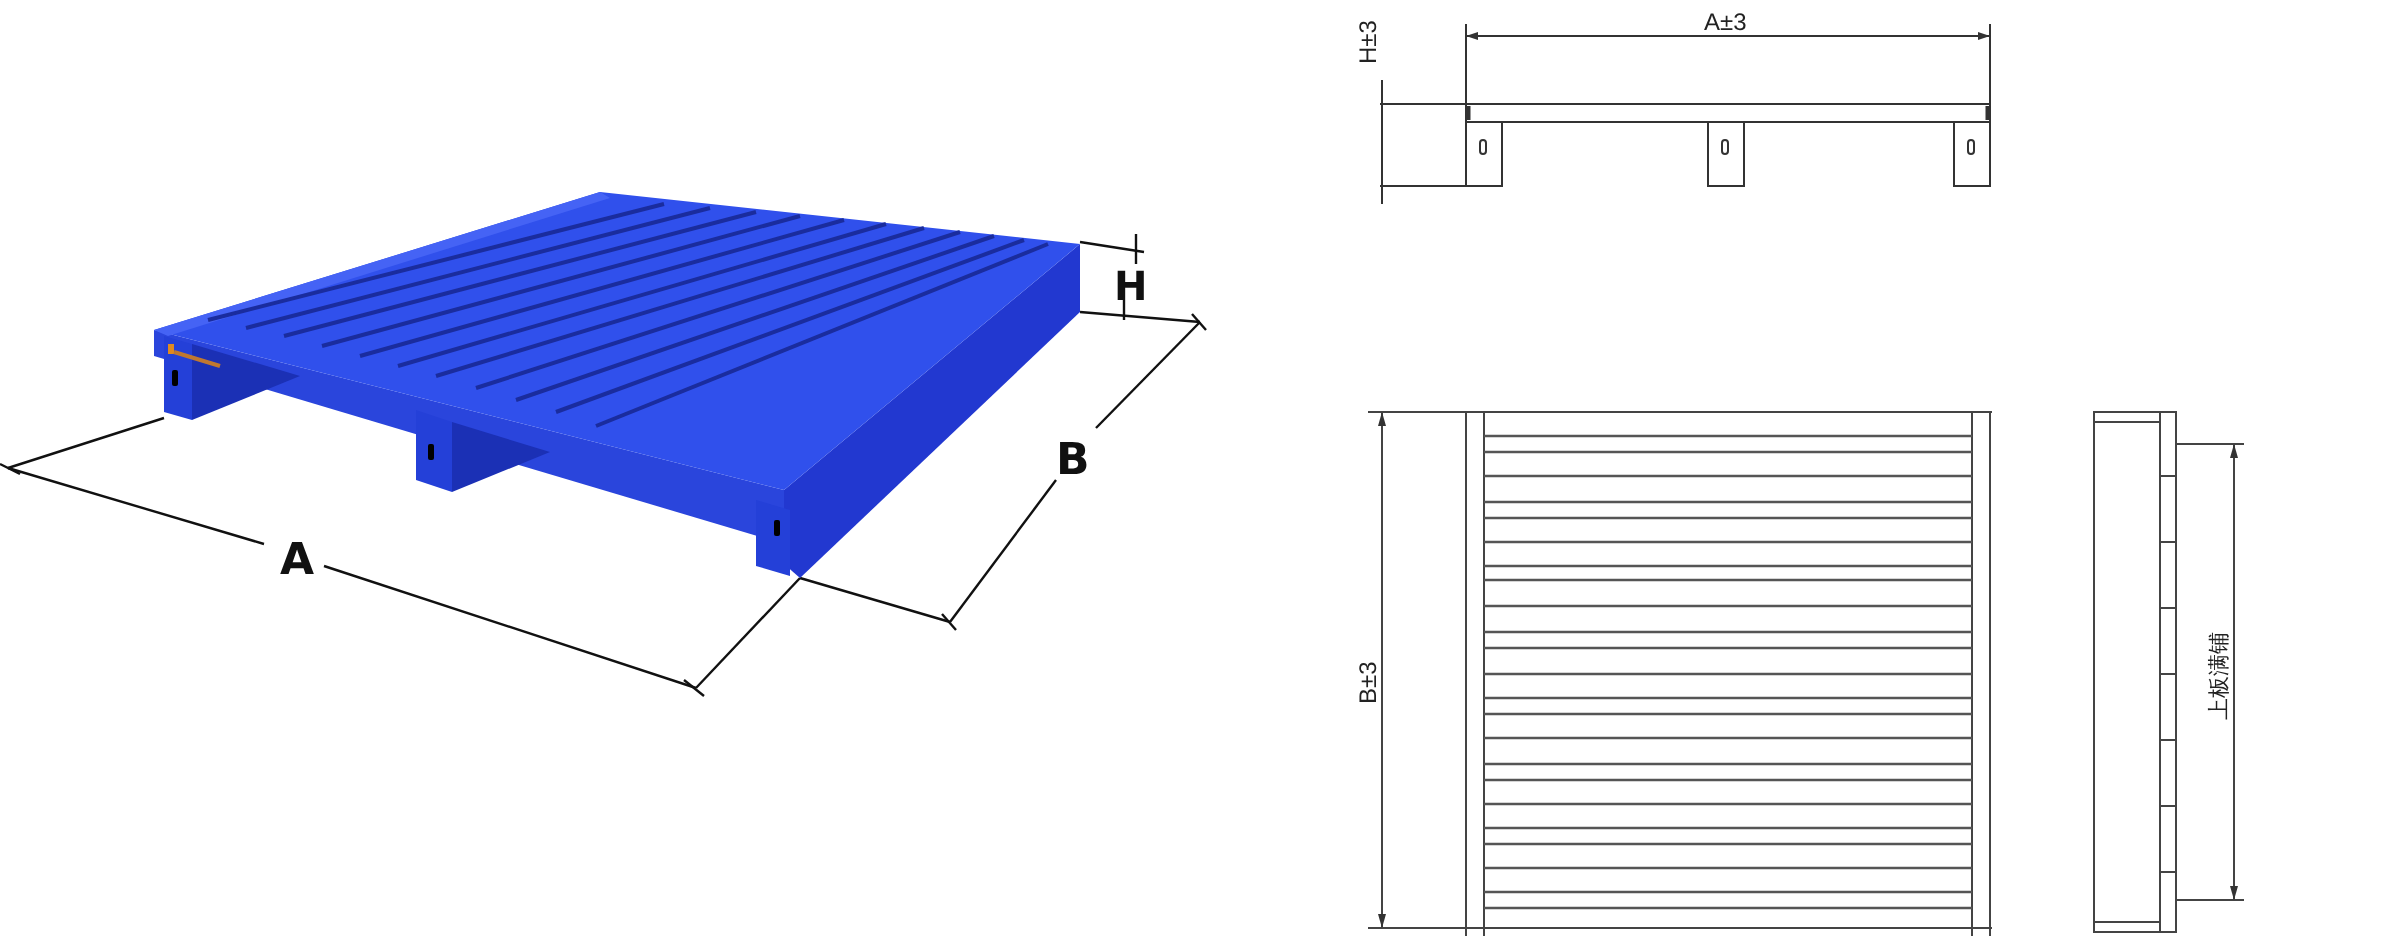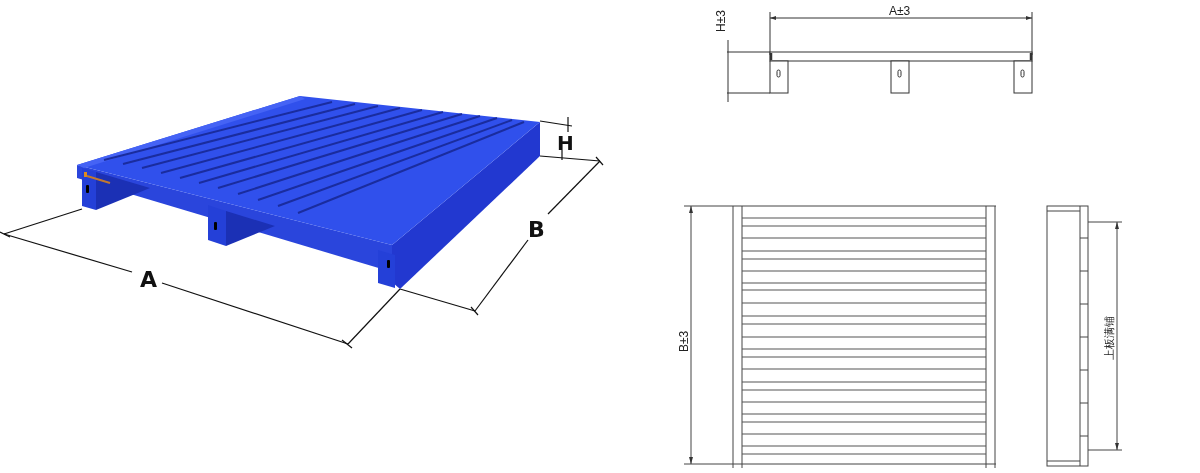--- a/index.html
+++ b/index.html
@@ -76,21 +76,21 @@
       <line x1="199" y1="183" x2="443" y2="112"></line>
       <line x1="218" y1="188" x2="462" y2="114"></line>
       <line x1="238" y1="194" x2="480" y2="116"></line>
       <line x1="258" y1="200" x2="497" y2="118"></line>
       <line x1="278" y1="206" x2="512" y2="120"></line>
       <line x1="298" y1="213" x2="524" y2="122"></line>
     </g>
   </svg>
 </div>
 
-<div class="panel" style="left:670px;top:0;width:340px;height:110px;margin-left:37px;">
+<div class="panel" style="left:670px;top:0;width:340px;height:110px;">
   <svg width="340" height="110" viewBox="670 0 340 110">
     <g stroke="#333" stroke-width="1" fill="none">
       <line x1="733" y1="18" x2="995" y2="18"></line>
       <line x1="733" y1="12" x2="733" y2="55"></line>
       <line x1="995" y1="12" x2="995" y2="55"></line>
       <line x1="690" y1="52" x2="733" y2="52"></line>
       <line x1="690" y1="93" x2="733" y2="93"></line>
       <line x1="691" y1="40" x2="691" y2="102"></line>
       <rect x="733" y="52" width="262" height="9" fill="#fff"></rect>
       <line x1="734" y1="53" x2="734" y2="60" stroke-width="2.5"></line>

